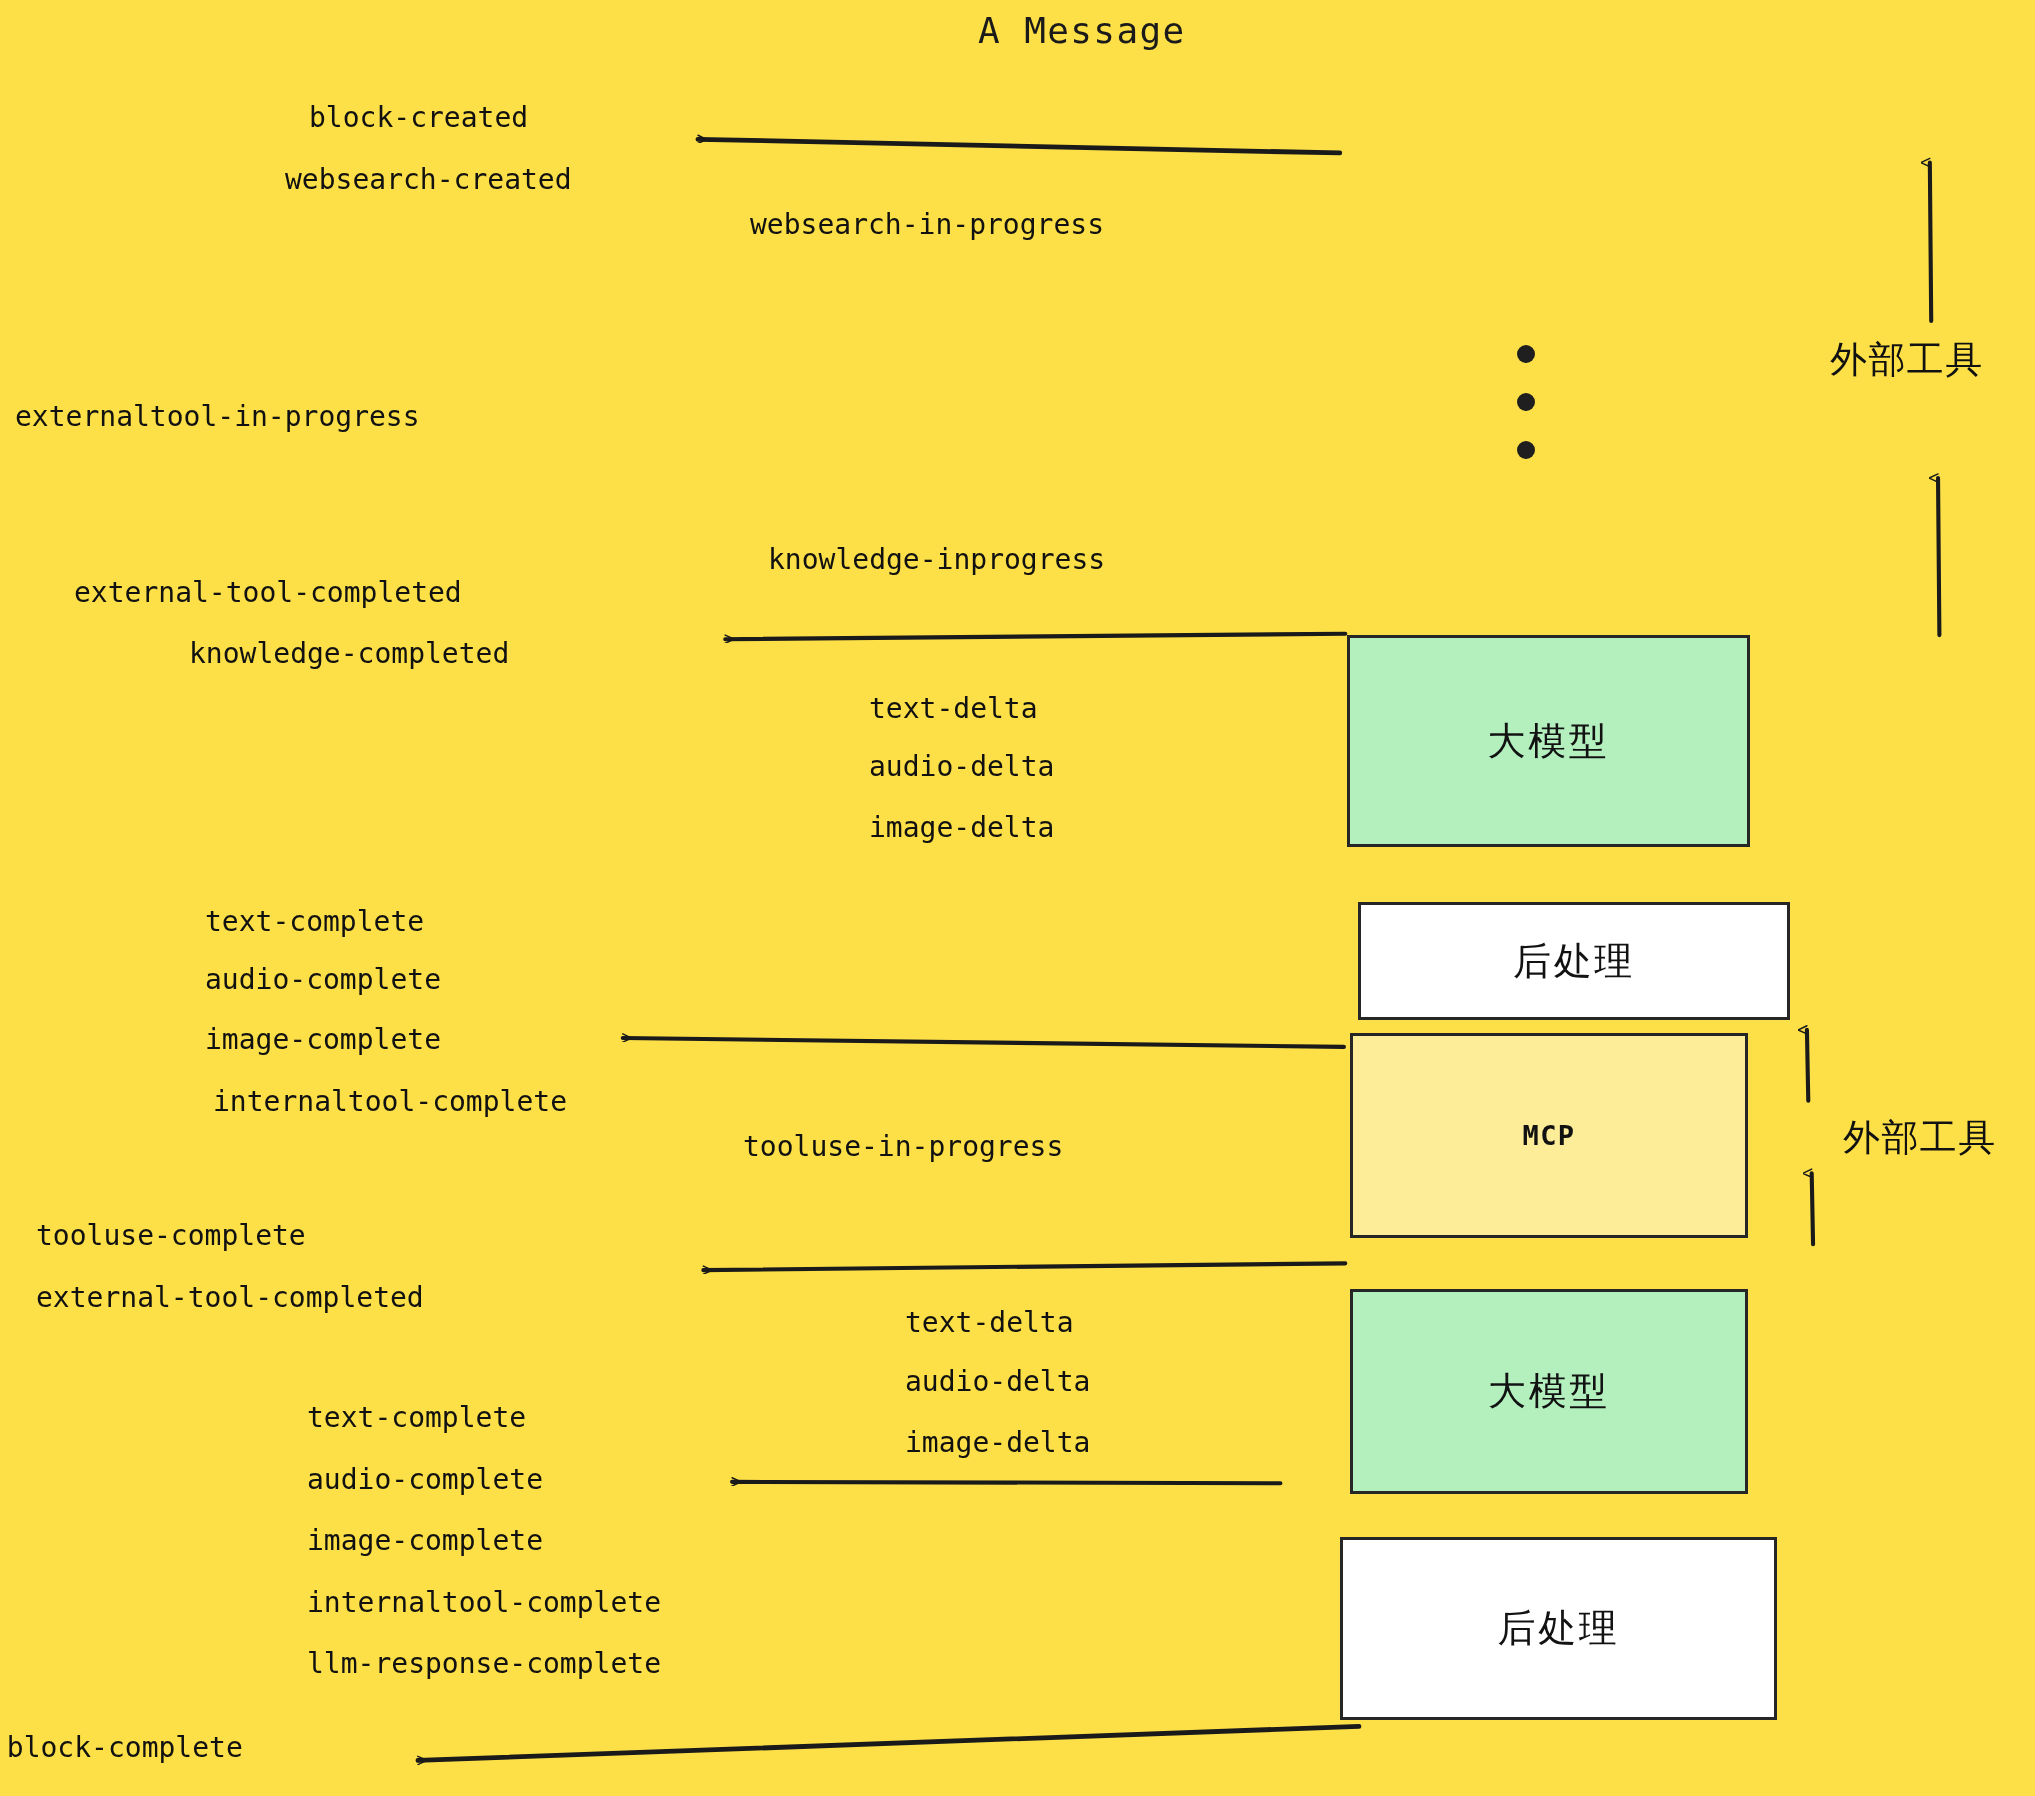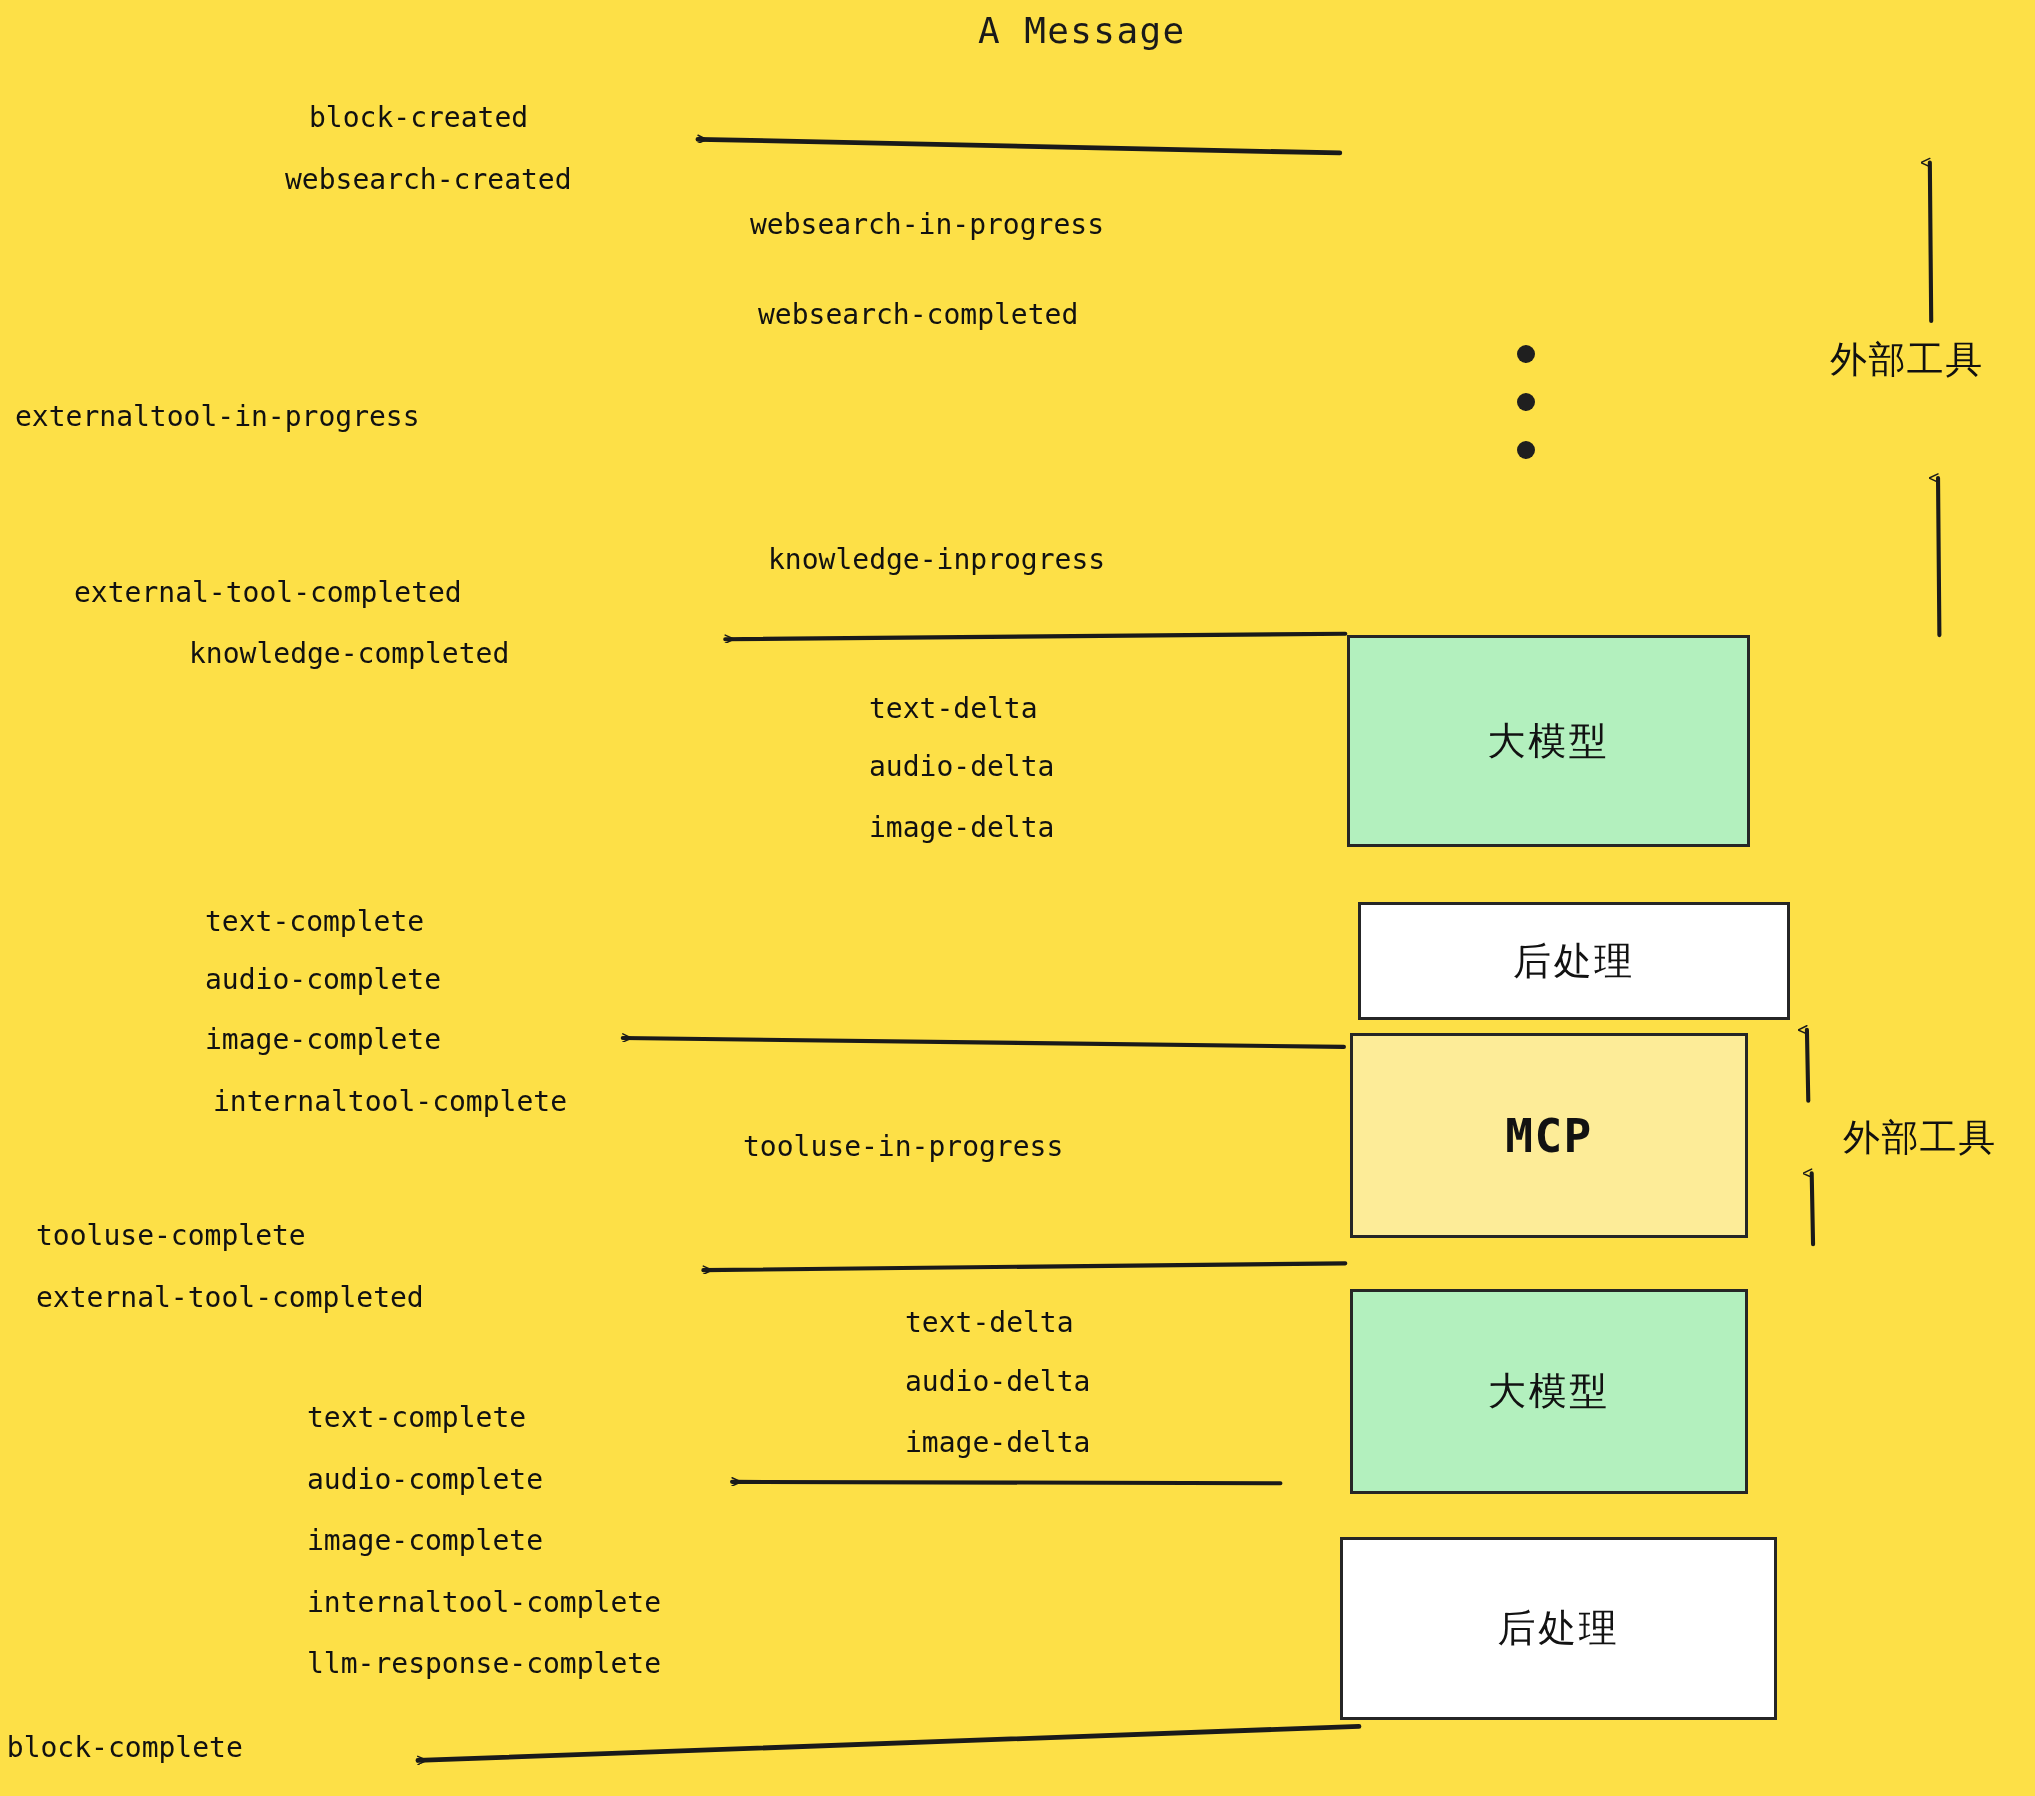--- a/index.html
+++ b/index.html
@@ -31,21 +31,21 @@
     box-sizing:border-box;
     border:3.4px solid #262626;
     display:flex;
     align-items:center;
     justify-content:center;
     font-family:"DejaVu Sans", sans-serif;
     color:#121212;
     font-size:38px;
     letter-spacing:2.7px;
   }
-  .box.mono{font-family:"DejaVu Sans Mono", monospace;font-size:46px;letter-spacing:1.4px;font-weight:bold;}
+  .box.mono{font-family:"DejaVu Sans Mono", monospace;font-size:27px;letter-spacing:1.4px;font-weight:bold;}
   .sidelabel{
     position:absolute;
     font-family:Liberation Sans, sans-serif;
     font-size:37px;
     color:#111111;
     white-space:nowrap;
     letter-spacing:1.4px;
   }
   .dot{
     position:absolute;
@@ -87,21 +87,20 @@
   <div class="box" style="left:1340px; top:1537px; width:437px; height:183px; background:#FFFFFF;">
     <span>后处理</span>
   </div>
 
   <div class="sidelabel" style="left:1830px; top:335px;">外部工具</div>
   <div class="sidelabel" style="left:1843px; top:1113px;">外部工具</div>
 
   <div class="evt" style="left:309px;  top:101px;">block-created</div>
   <div class="evt" style="left:285px;  top:163px;">websearch-created</div>
   <div class="evt" style="left:750px; top:208px;">websearch-in-progress</div>
-  <div class="evt" style="left:758px; top:298px;">websearch-completed</div>
   <div class="evt" style="left:15px;   top:400px;">externaltool-in-progress</div>
 
   <div class="evt" style="left:768px; top:543px;">knowledge-inprogress</div>
   <div class="evt" style="left:74px;  top:576px;">external-tool-completed</div>
   <div class="evt" style="left:189px;  top:637px;">knowledge-completed</div>
 
   <div class="evt" style="left:869px; top:692px;">text-delta</div>
   <div class="evt" style="left:869px; top:750px;">audio-delta</div>
   <div class="evt" style="left:869px; top:811px;">image-delta</div>
 

